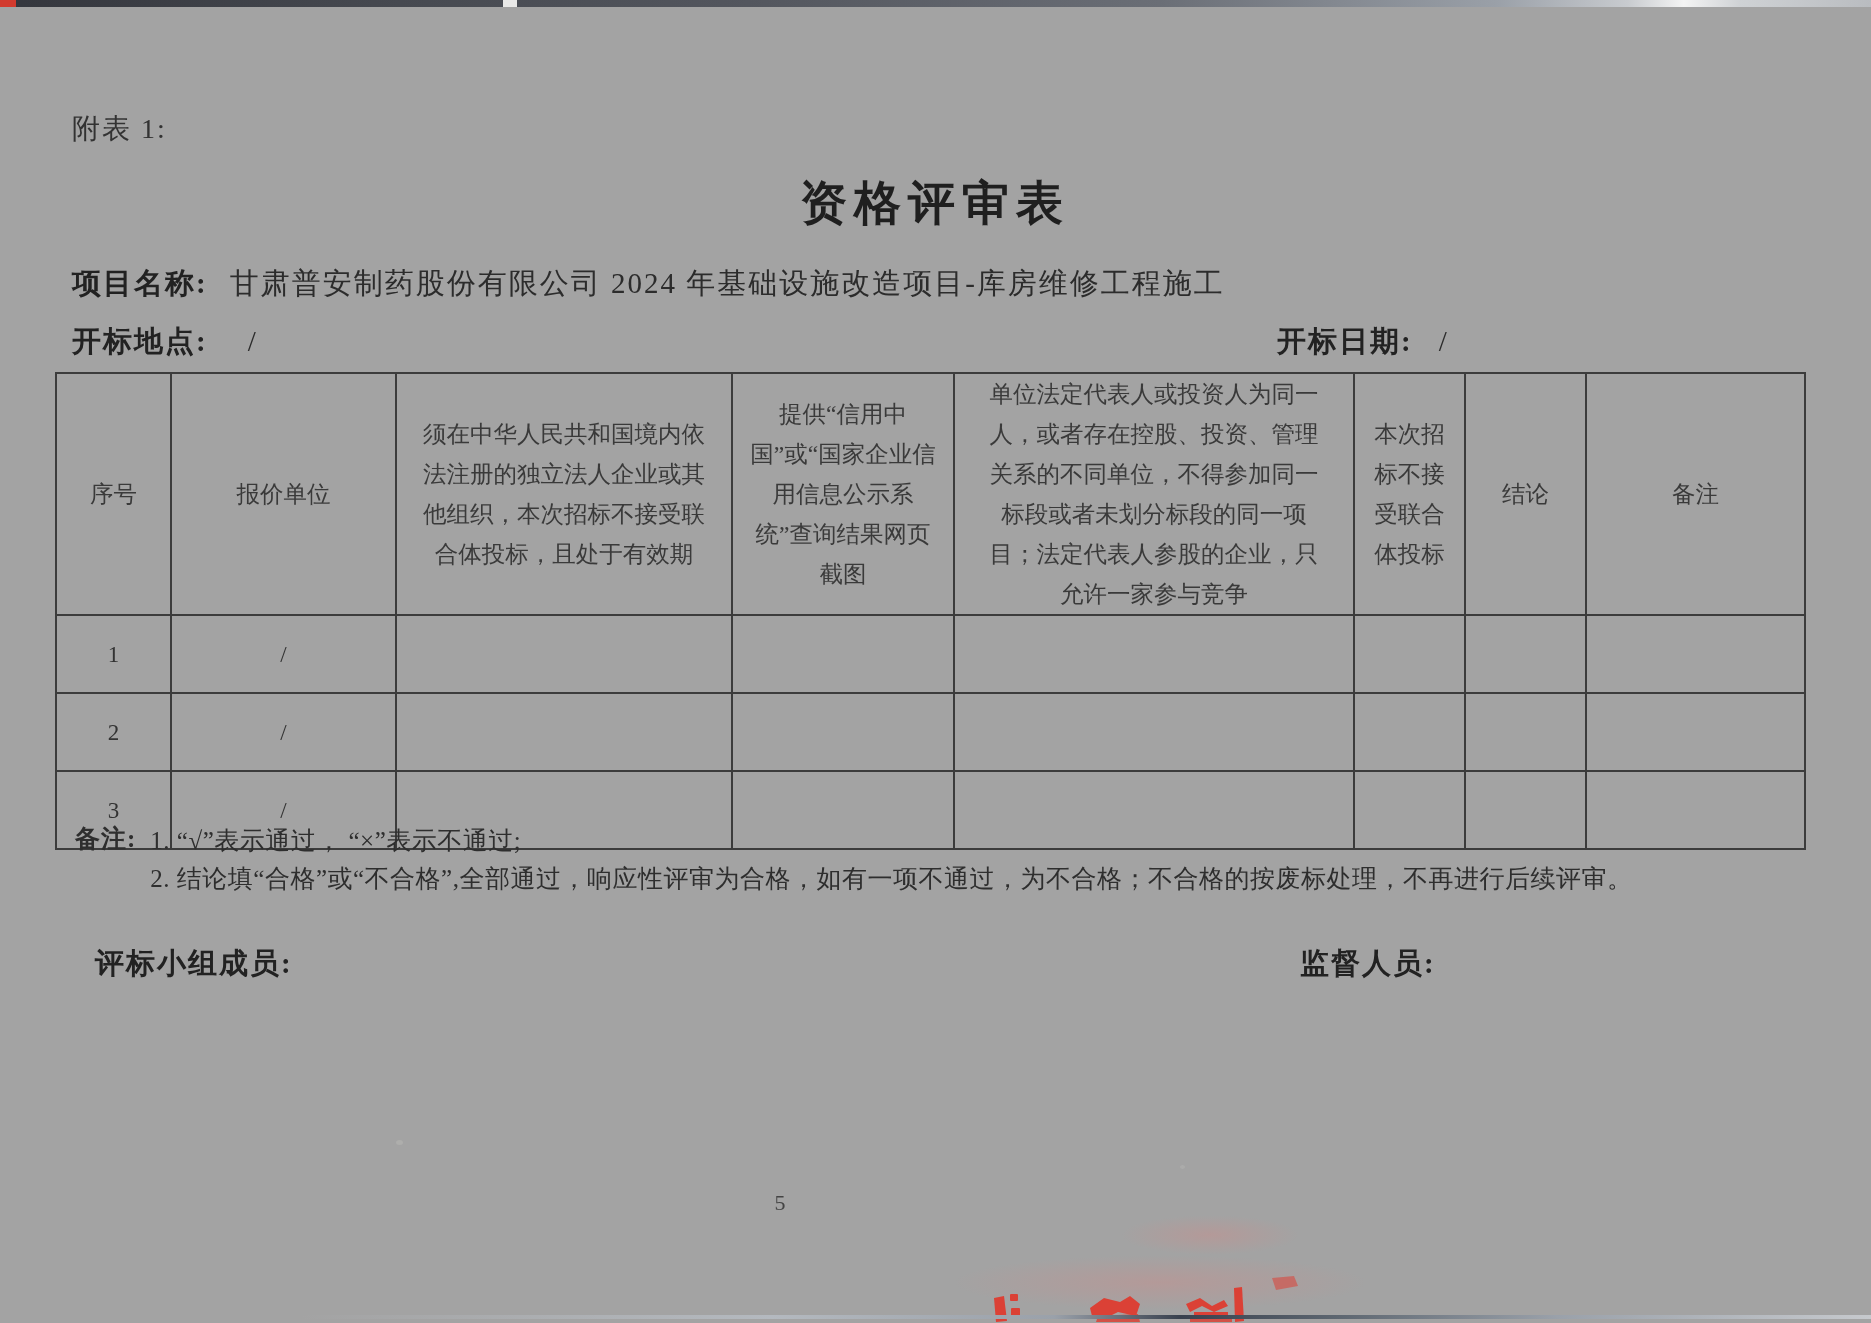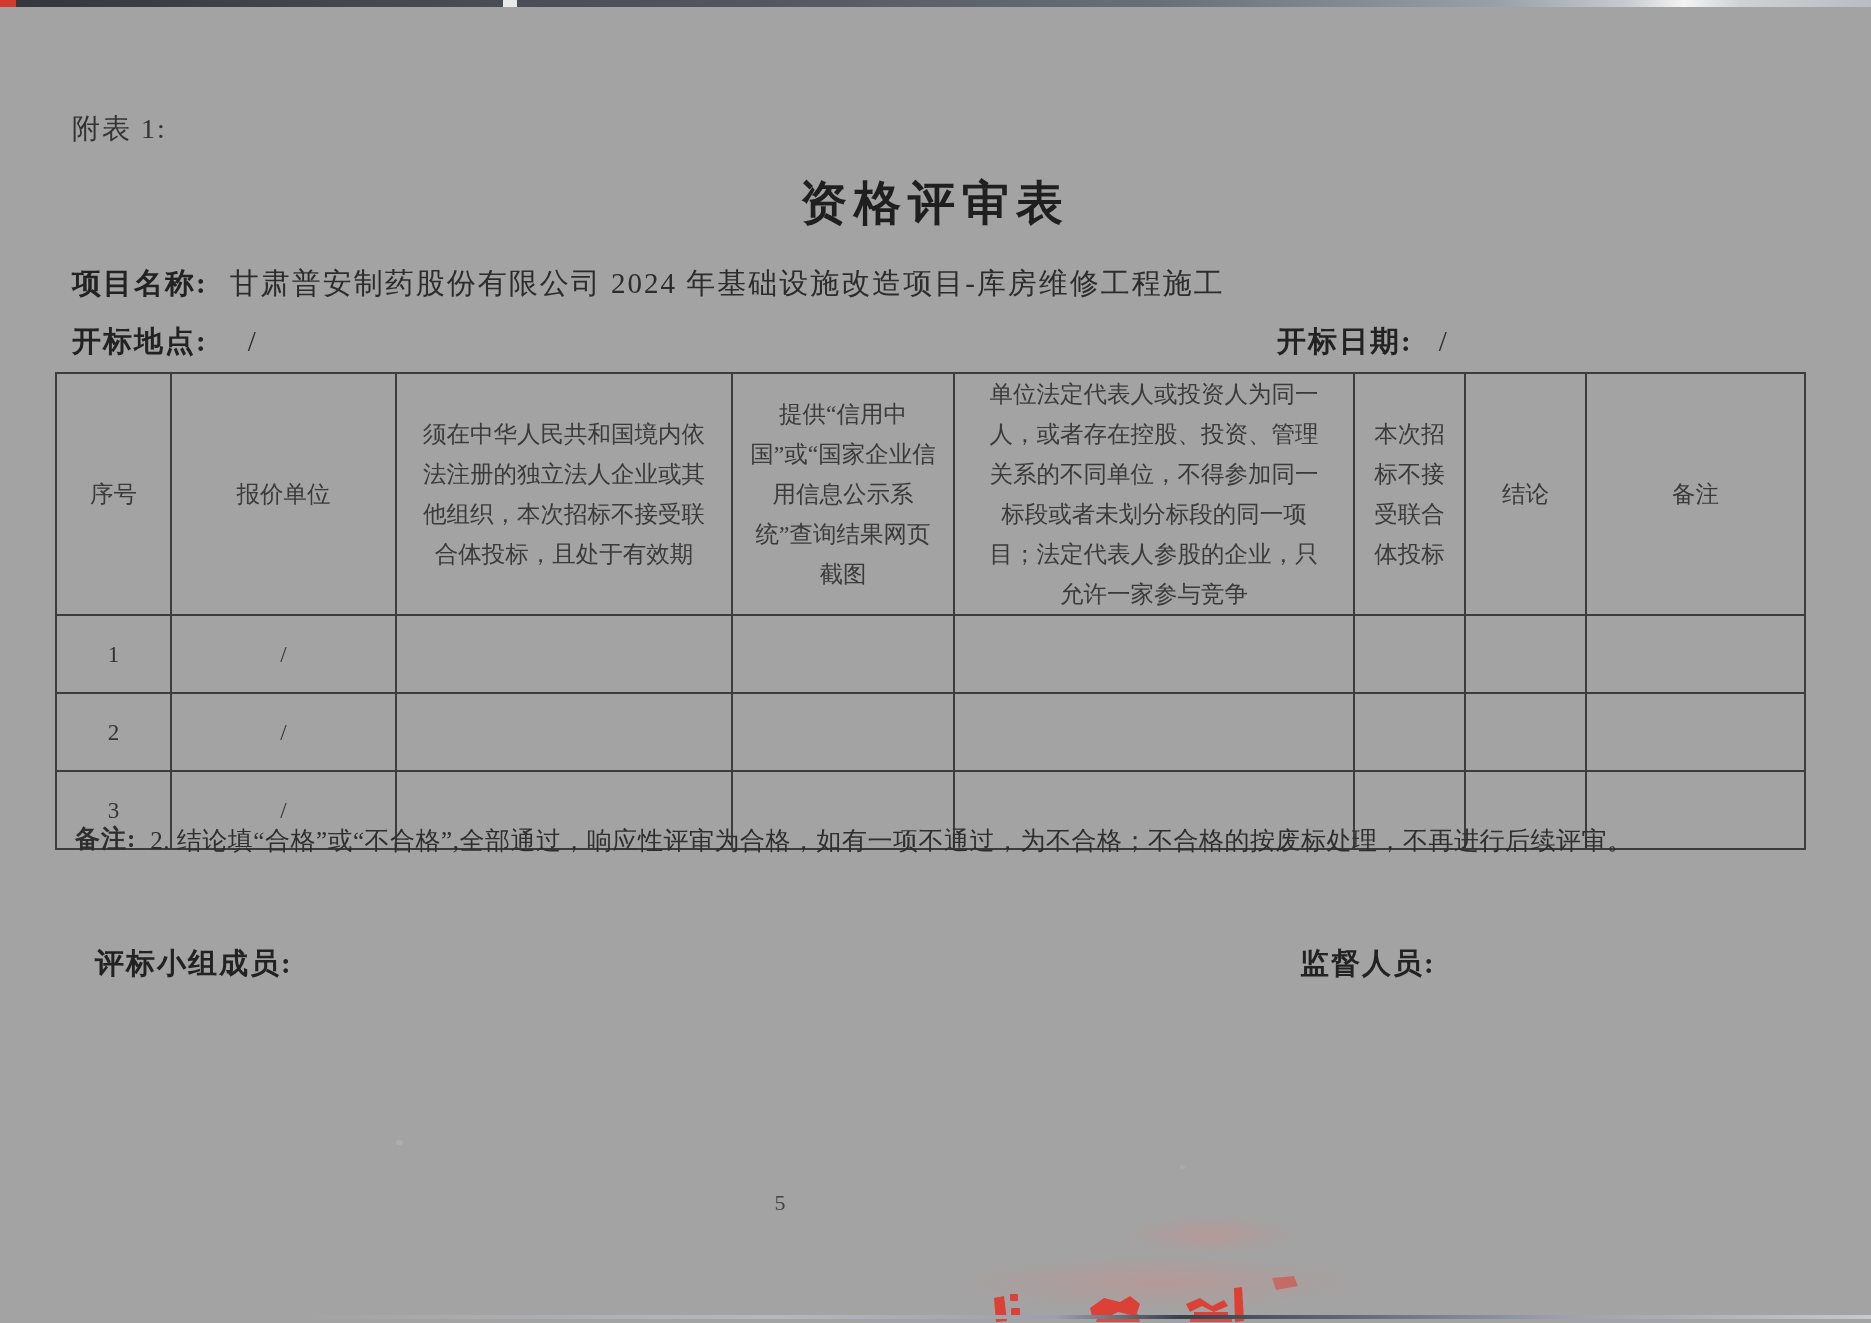--- a/index.html
+++ b/index.html
@@ -152,20 +152,21 @@
         <td></td>
         <td></td>
         <td></td>
       </tr>
     </tbody>
   </table>
 
   <div class="notes">
     <span class="nlabel">备注:</span>
     <div class="nitems">
+      <div class="nitem">1. “√”表示通过， “×”表示不通过;</div>
       <div class="nitem">2. 结论填“合格”或“不合格”,全部通过，响应性评审为合格，如有一项不通过，为不合格；不合格的按废标处理，不再进行后续评审。</div>
     </div>
   </div>
 
   <div class="sig sig-left">评标小组成员:</div>
   <div class="sig sig-right">监督人员:</div>
 
   <div class="pageno">5</div>
 
   <div class="speck" style="left:396px;top:1140px;width:7px;height:5px;opacity:.5;"></div>

